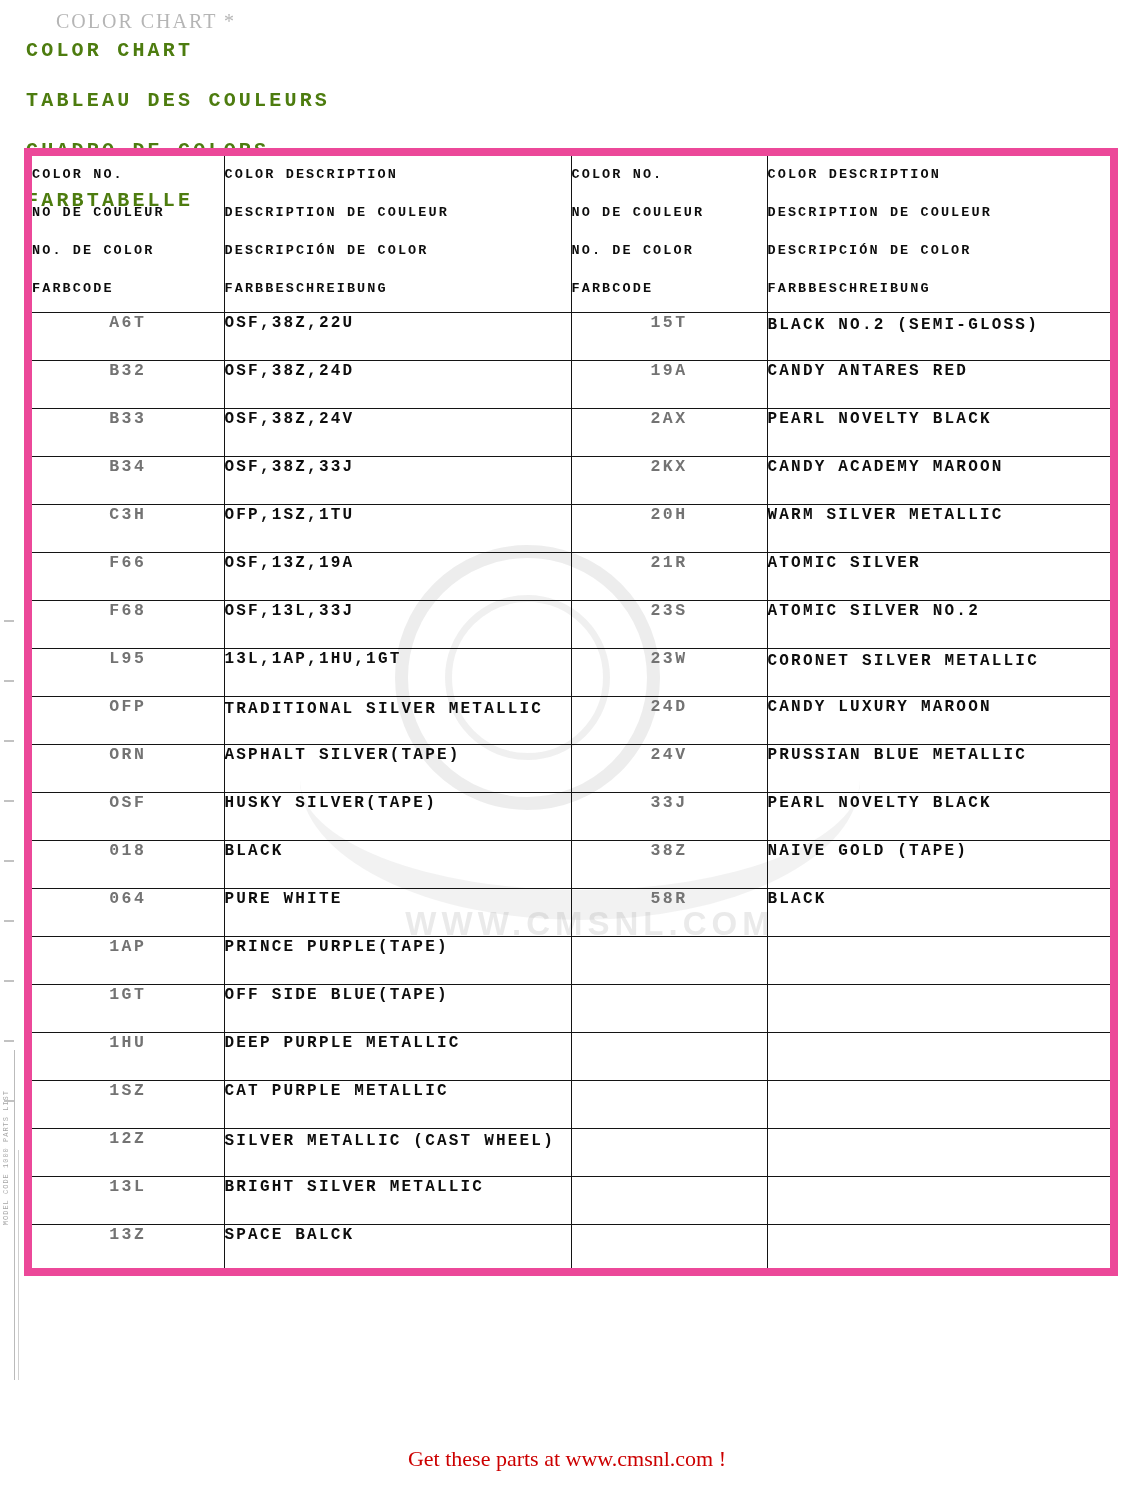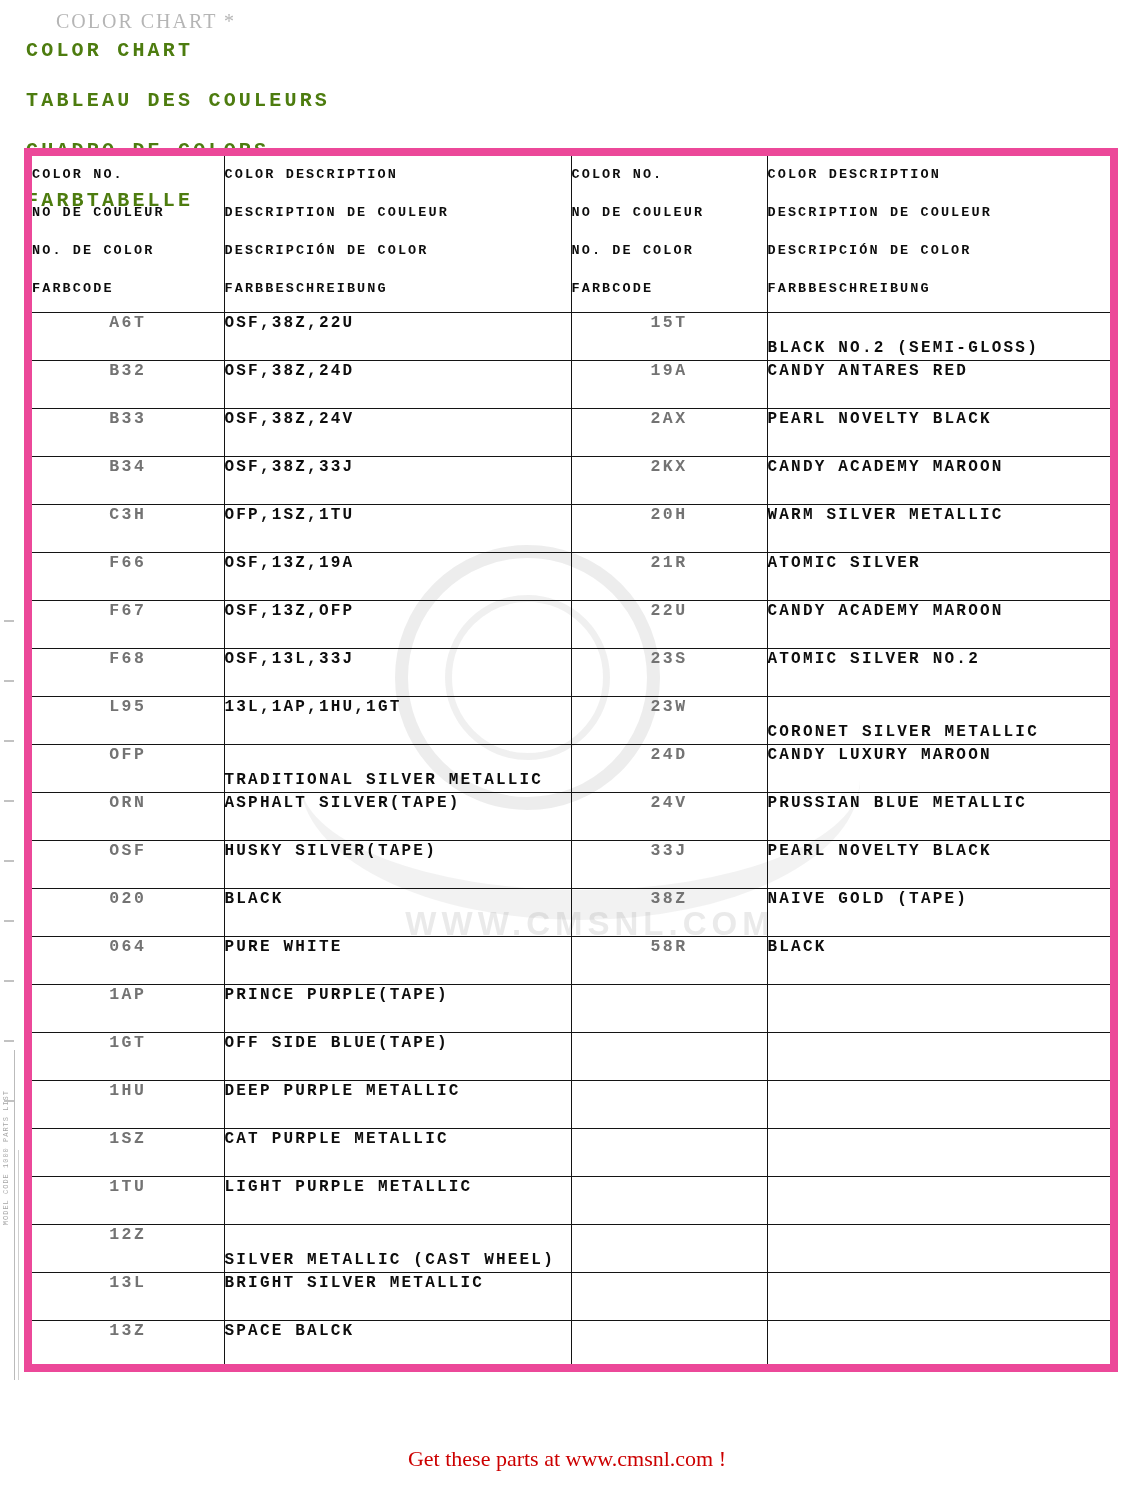--- a/index.html
+++ b/index.html
@@ -203,21 +203,21 @@
     font-weight: bold;
     font-size: 16px;
     letter-spacing: 2.2px;
     line-height: 21px;
     padding: 9px 6px 8px 11px;
     height: 48px;
     box-sizing: border-box;
     color: #0d0d0d;
     word-break: break-word;
   }
-  .desc-cell.wrap2 { line-height: 20px; padding-top: 25px; }
+  .desc-cell.wrap2 { line-height: 20px; padding-top: 2px; }
   .empty-cell { height: 48px; }
 
   
   .promo {
     position: absolute;
     left: 0;
     top: 1446px;
     width: 1134px;
     text-align: center;
     font-family: "Liberation Serif", serif;
@@ -326,26 +326,20 @@
           <td class="num-cell">20H</td>
           <td class="desc-cell">WARM SILVER METALLIC</td>
         </tr>
         <tr>
           <td class="num-cell">F66</td>
           <td class="desc-cell">OSF,13Z,19A</td>
           <td class="num-cell">21R</td>
           <td class="desc-cell">ATOMIC SILVER</td>
         </tr>
         <tr>
-          <td class="num-cell">F67</td>
-          <td class="desc-cell">OSF,13Z,OFP</td>
-          <td class="num-cell">22U</td>
-          <td class="desc-cell">CANDY ACADEMY MAROON</td>
-        </tr>
-        <tr>
           <td class="num-cell">F68</td>
           <td class="desc-cell">OSF,13L,33J</td>
           <td class="num-cell">23S</td>
           <td class="desc-cell">ATOMIC SILVER NO.2</td>
         </tr>
         <tr>
           <td class="num-cell">L95</td>
           <td class="desc-cell">13L,1AP,1HU,1GT</td>
           <td class="num-cell">23W</td>
           <td class="desc-cell wrap2">CORONET SILVER METALLIC</td>
@@ -362,21 +356,21 @@
           <td class="num-cell">24V</td>
           <td class="desc-cell">PRUSSIAN BLUE METALLIC</td>
         </tr>
         <tr>
           <td class="num-cell">OSF</td>
           <td class="desc-cell">HUSKY SILVER(TAPE)</td>
           <td class="num-cell">33J</td>
           <td class="desc-cell">PEARL NOVELTY BLACK</td>
         </tr>
         <tr>
-          <td class="num-cell">020</td>
+          <td class="num-cell">018</td>
           <td class="desc-cell">BLACK</td>
           <td class="num-cell">38Z</td>
           <td class="desc-cell">NAIVE GOLD (TAPE)</td>
         </tr>
         <tr>
           <td class="num-cell">064</td>
           <td class="desc-cell">PURE WHITE</td>
           <td class="num-cell">58R</td>
           <td class="desc-cell">BLACK</td>
         </tr>
@@ -398,26 +392,20 @@
           <td class="num-cell empty-cell"></td>
           <td class="desc-cell empty-cell"></td>
         </tr>
         <tr>
           <td class="num-cell">1SZ</td>
           <td class="desc-cell">CAT PURPLE METALLIC</td>
           <td class="num-cell empty-cell"></td>
           <td class="desc-cell empty-cell"></td>
         </tr>
         <tr>
-          <td class="num-cell">1TU</td>
-          <td class="desc-cell">LIGHT PURPLE METALLIC</td>
-          <td class="num-cell empty-cell"></td>
-          <td class="desc-cell empty-cell"></td>
-        </tr>
-        <tr>
           <td class="num-cell">12Z</td>
           <td class="desc-cell wrap2">SILVER METALLIC (CAST WHEEL)</td>
           <td class="num-cell empty-cell"></td>
           <td class="desc-cell empty-cell"></td>
         </tr>
         <tr>
           <td class="num-cell">13L</td>
           <td class="desc-cell">BRIGHT SILVER METALLIC</td>
           <td class="num-cell empty-cell"></td>
           <td class="desc-cell empty-cell"></td>

